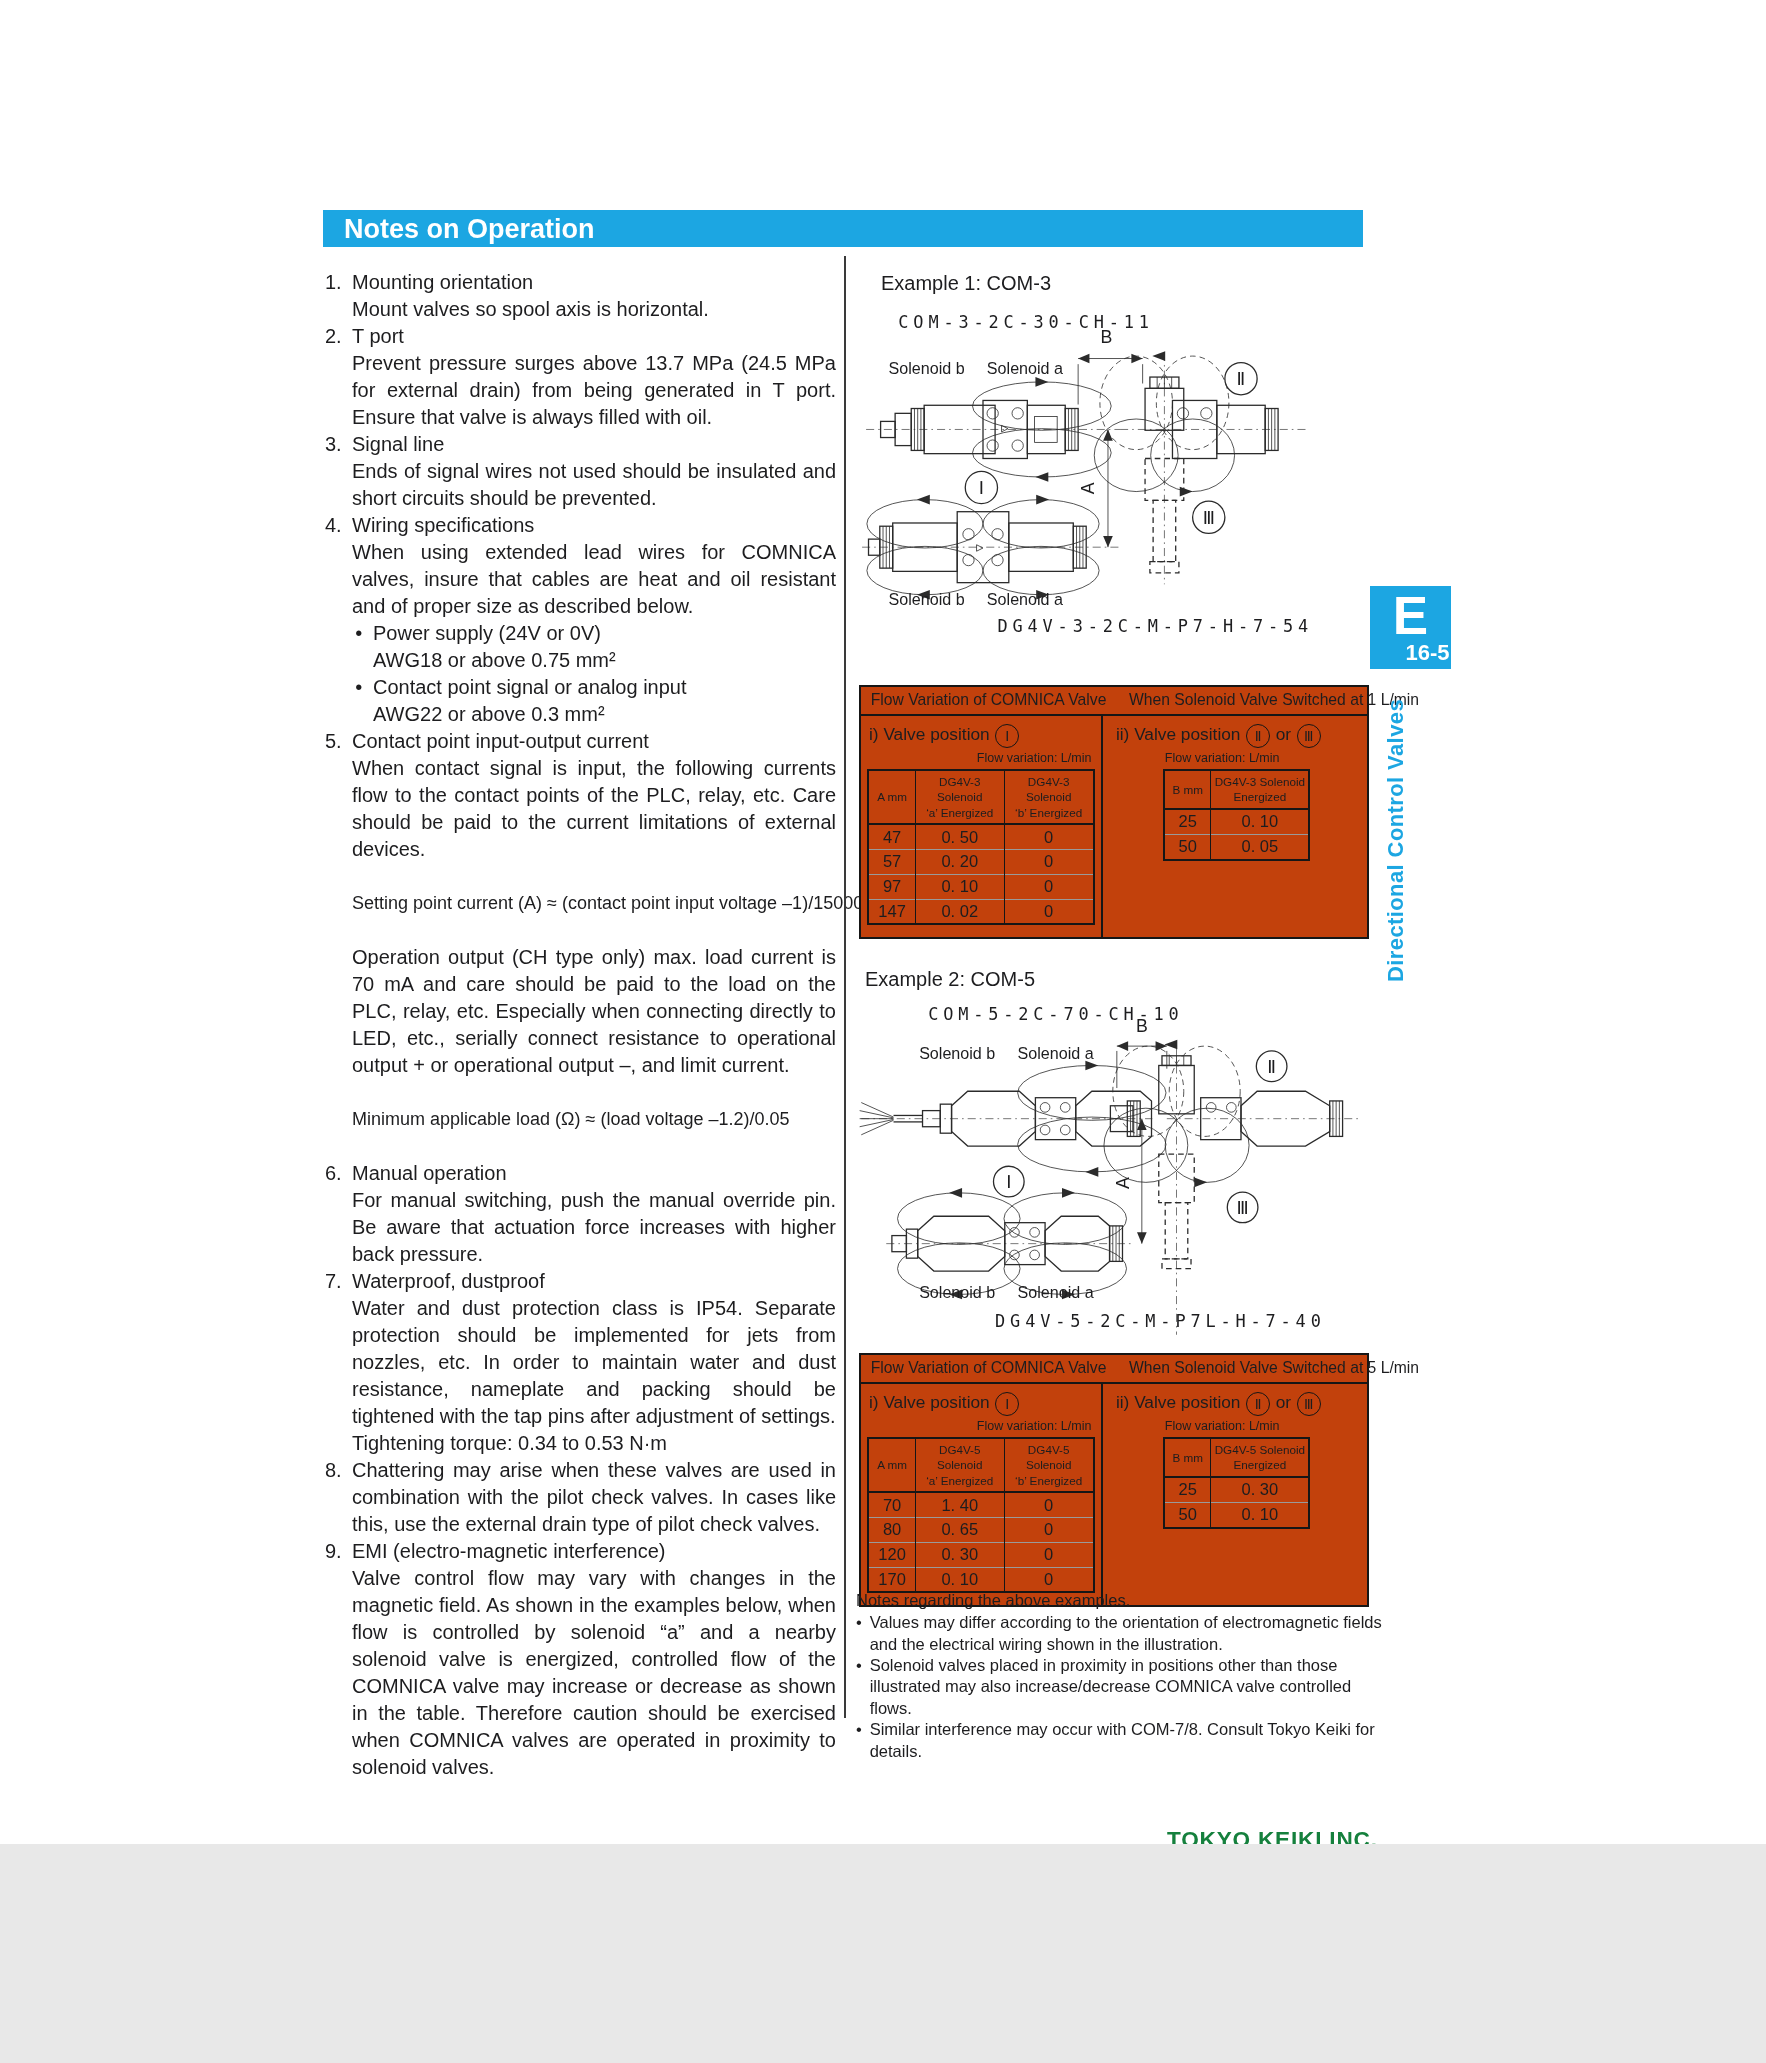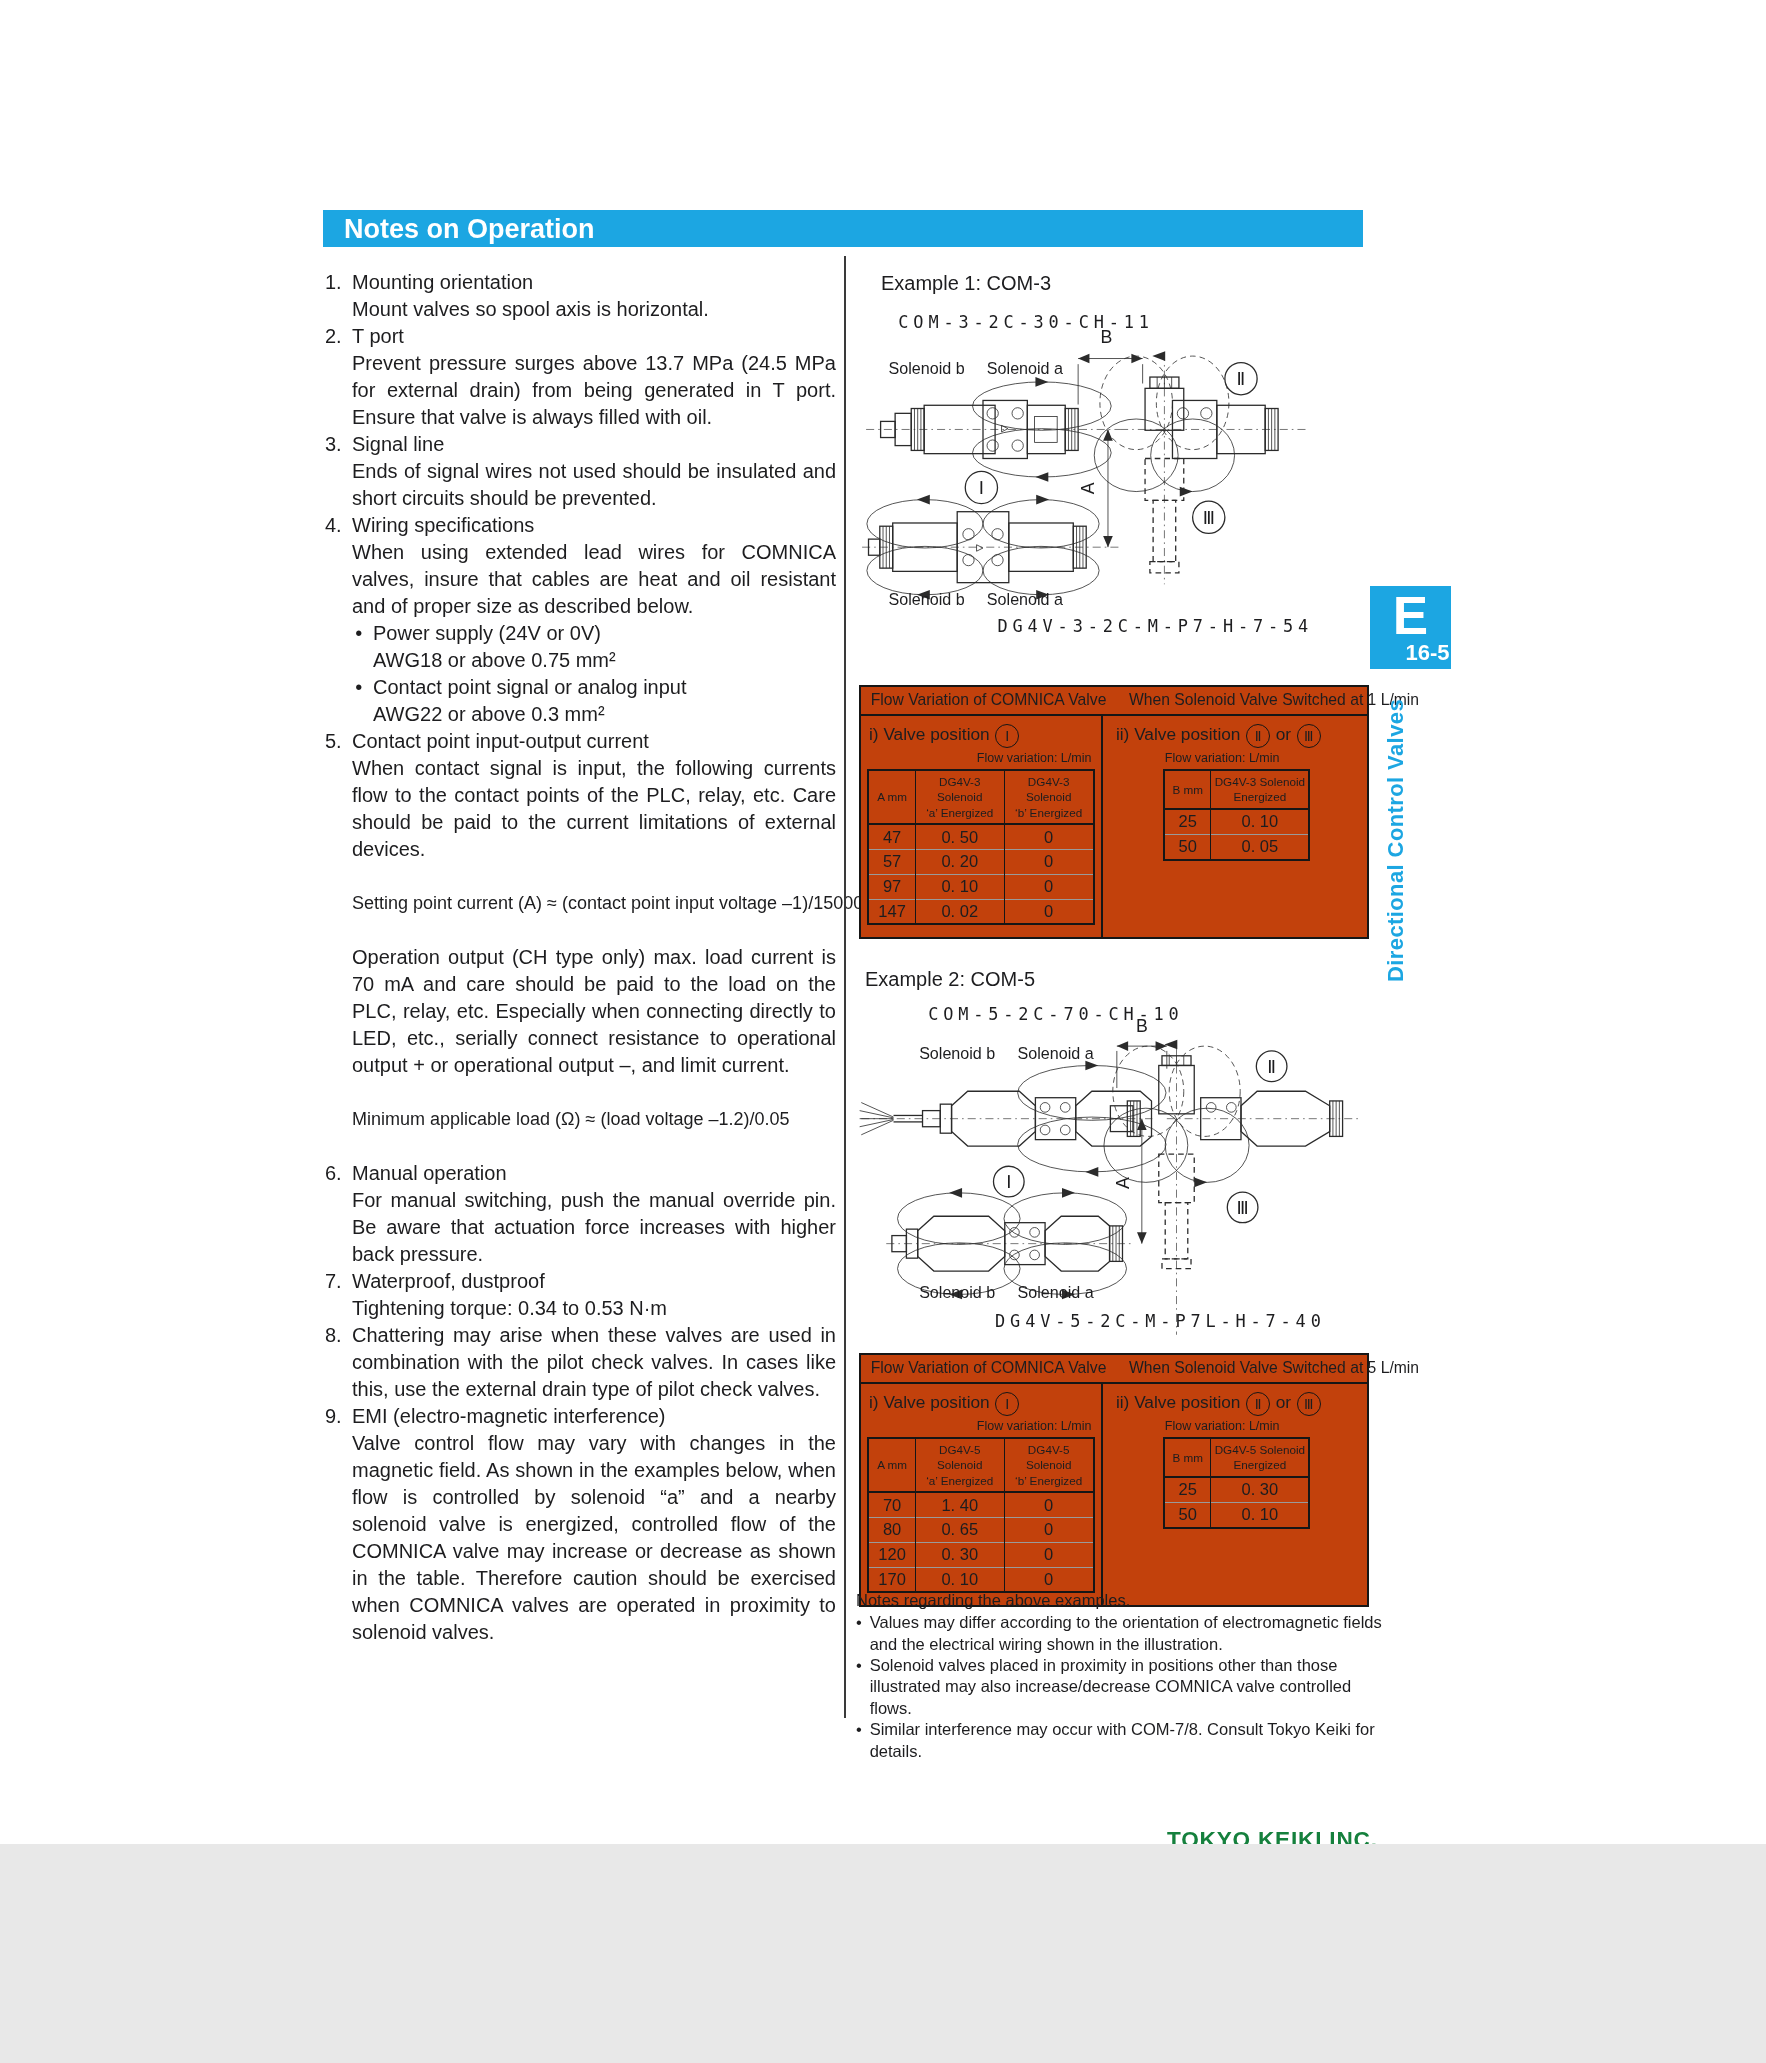--- a/index.html
+++ b/index.html
@@ -128,20 +128,21 @@
 
     <div class="note">
       <span class="num">6.</span>
       <p class="head">Manual operation</p>
       <p>For manual switching, push the manual override pin. Be aware that actuation force increases with higher back pressure.</p>
     </div>
 
     <div class="note">
       <span class="num">7.</span>
       <p class="head">Waterproof, dustproof</p>
+      <p>Water and dust protection class is IP54. Separate protection should be implemented for jets from nozzles, etc. In order to maintain water and dust resistance, nameplate and packing should be tightened with the tap pins after adjustment of settings.</p>
       <p class="head">Tightening torque: 0.34 to 0.53 N·m</p>
     </div>
 
     <div class="note">
       <span class="num">8.</span>
       <p>Chattering may arise when these valves are used in combination with the pilot check valves. In cases like this, use the external drain type of pilot check valves.</p>
     </div>
 
     <div class="note">
       <span class="num">9.</span>

